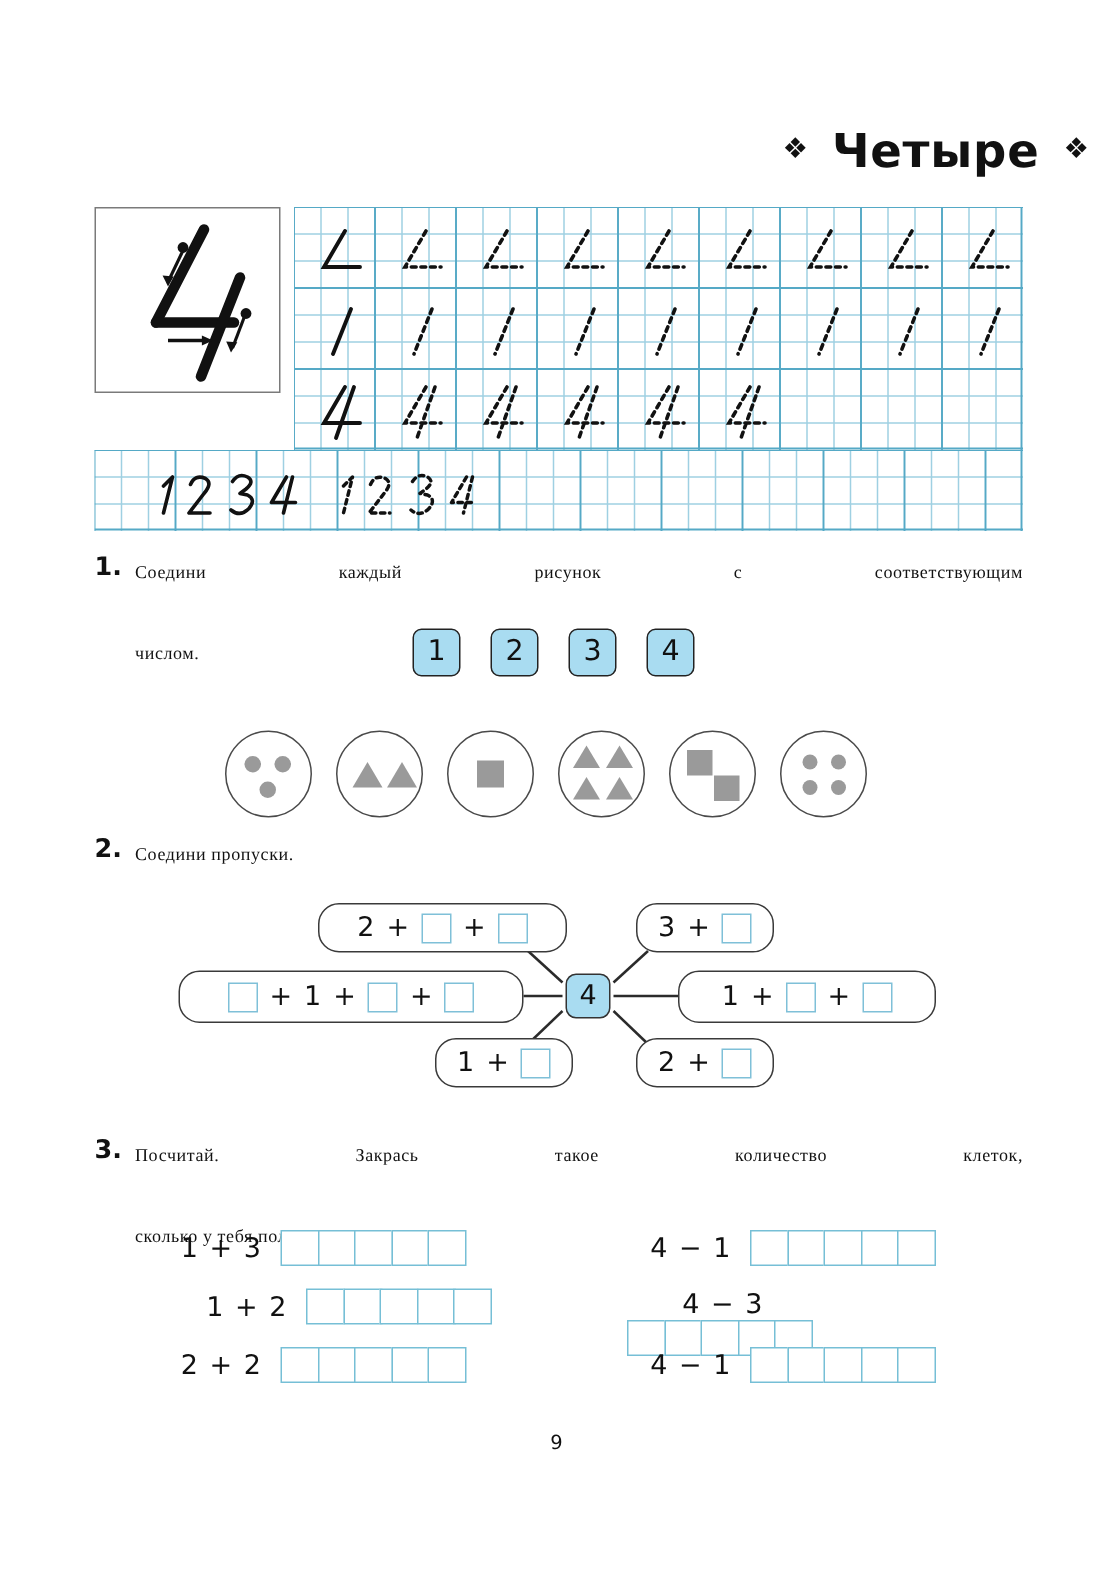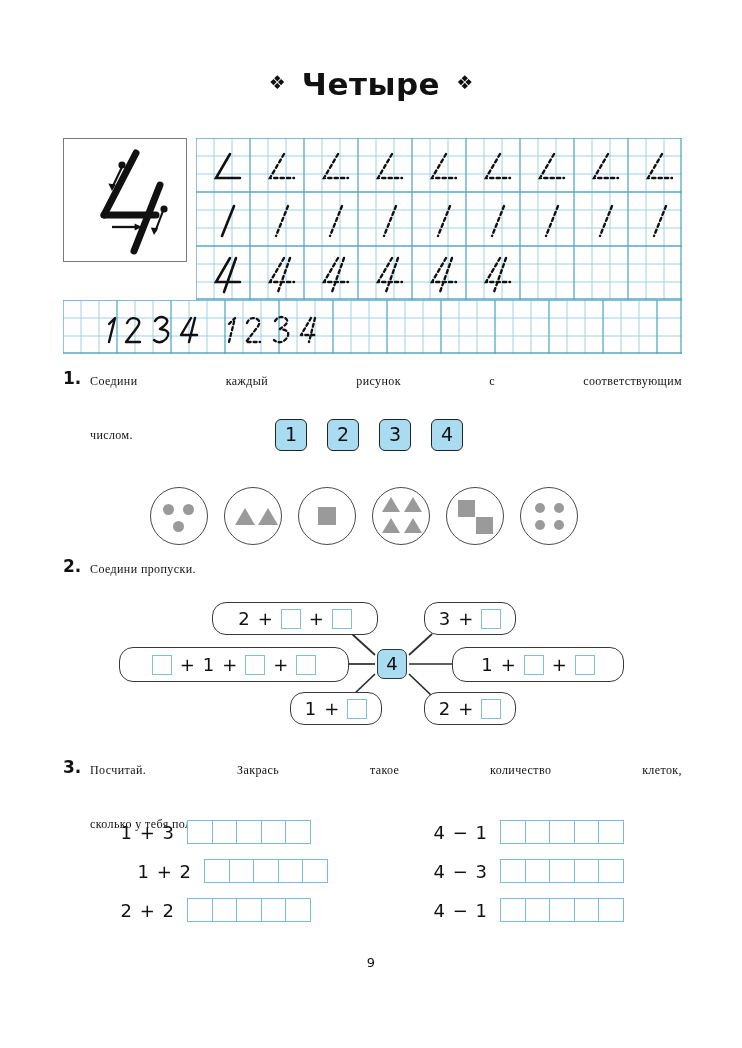--- a/index.html
+++ b/index.html
@@ -5,22 +5,22 @@
   html,body{margin:0;padding:0;}
   body{
     width:742px;height:1048px;background:#ffffff;
     font-family:"Liberation Serif", serif;
     color:#1a1a1a;position:relative;overflow:hidden;
   }
   .page{position:relative;width:742px;height:1048px;}
 
   
   .title-row{
-    position:absolute;left:0;top:66px;width:742px;
-    text-align:center;
+    position:absolute;left:0;top:83px;width:742px;
+    text-align:right;
   }
   .title-text{
     font-family:"DejaVu Sans", sans-serif;
     font-weight:bold;font-size:31px;letter-spacing:.5px;
     color:#111;display:inline-block;vertical-align:middle;
   }
   .title-orn{
     display:inline-block;vertical-align:middle;
     font-size:19px;color:#111;margin:0 16px;position:relative;top:-2px;
   }
@@ -477,21 +477,21 @@
     <div class="calc-row" style="left:0;top:0;">
       <span class="calc-expr">4 − 1</span>
       <span class="cells">
         <span class="cell"></span>
           <span class="cell"></span>
           <span class="cell"></span>
           <span class="cell"></span>
           <span class="cell"></span>
       </span>
     </div>
-    <div class="calc-row" style="left:0;top:39px;">
+    <div class="calc-row" style="left:0;top:39px;flex-direction:column;">
       <span class="calc-expr">4 − 3</span>
       <span class="cells">
         <span class="cell"></span>
           <span class="cell"></span>
           <span class="cell"></span>
           <span class="cell"></span>
           <span class="cell"></span>
       </span>
     </div>
     <div class="calc-row" style="left:0;top:78px;">

